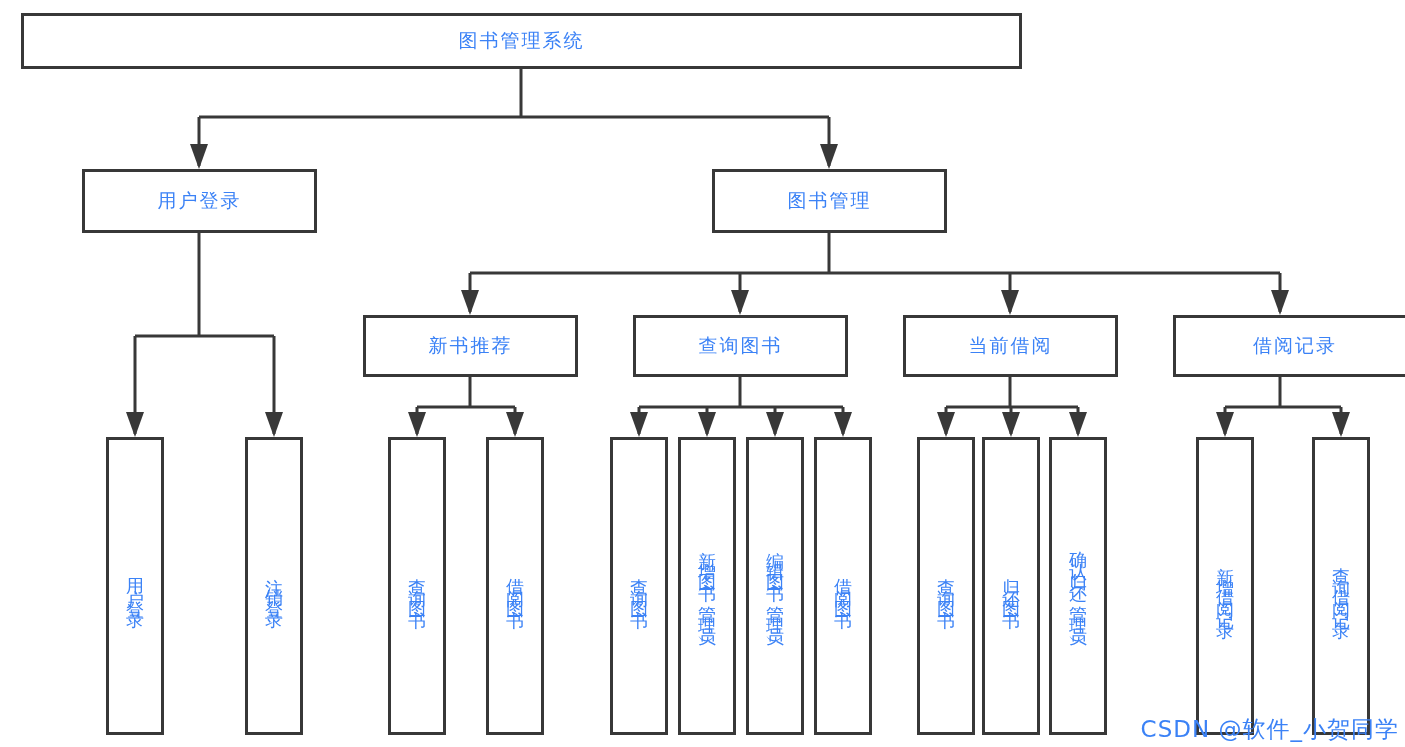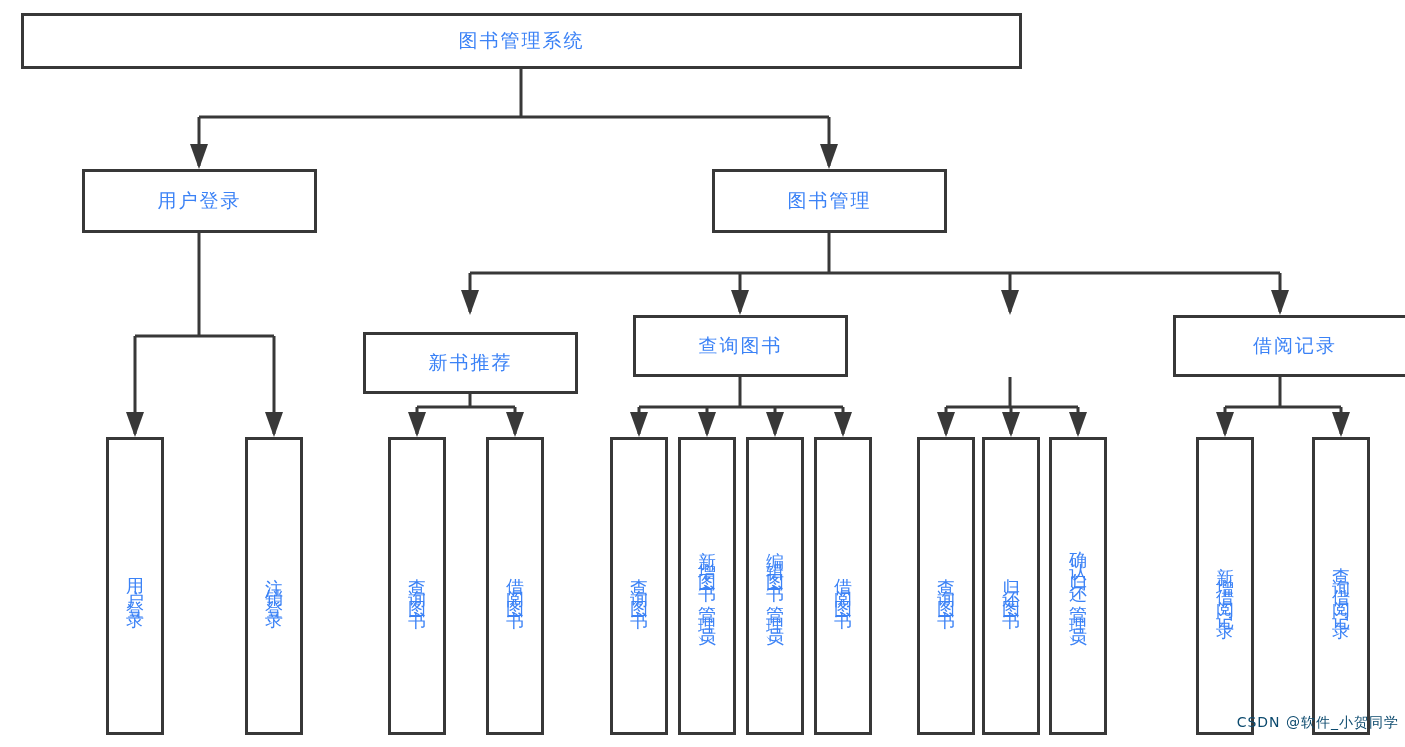--- a/index.html
+++ b/index.html
@@ -13,22 +13,22 @@
     border:3px solid #383838;display:flex;align-items:center;justify-content:center;
     color:#3b82f6;
   }
   .h{font-size:19px;letter-spacing:2px;white-space:nowrap;}
   .v .vt{
     writing-mode:vertical-rl;text-orientation:mixed;
     font-size:18px;letter-spacing:11px;line-height:1;
   }
   .lvl4{width:58px;height:298px;top:437px;}
   #watermark{
-    position:absolute;right:6px;top:714px;font-size:14px;letter-spacing:1px;
-    color:#0c4a6e;white-space:nowrap;
+    position:absolute;right:6px;top:714px;font-size:23px;letter-spacing:1px;
+    color:#3b82f6;white-space:nowrap;
   }
 </style>
 </head>
 <body>
 
 <div id="canvas">
 
   <svg id="connectors" width="1405" height="747" viewBox="0 0 1405 747" aria-hidden="true">
     <g stroke="#383838" stroke-width="3" fill="none">
 
@@ -73,25 +73,28 @@
     <span>图书管理系统</span>
   </div>
 
   <div class="node h" style="left:82px;top:169px;width:235px;height:64px;">
     <span>用户登录</span>
   </div>
   <div class="node h" style="left:712px;top:169px;width:235px;height:64px;">
     <span>图书管理</span>
   </div>
 
-  <div class="node h" style="left:363px;top:315px;width:215px;height:62px;margin-top:17px;">
+  <div class="node h" style="left:363px;top:315px;width:215px;height:62px;">
     <span>新书推荐</span>
   </div>
   <div class="node h" style="left:633px;top:315px;width:215px;height:62px;">
     <span>查询图书</span>
+  </div>
+  <div class="node h" style="left:903px;top:315px;width:215px;height:62px;">
+    <span>当前借阅</span>
   </div>
   <div class="node h" style="left:1173px;top:315px;width:244px;height:62px;">
     <span>借阅记录</span>
   </div>
 
   <div class="node v lvl4" style="left:106px;">
     <span class="vt">用户登录</span>
   </div>
   <div class="node v lvl4" style="left:245px;">
     <span class="vt">注销登录</span>

